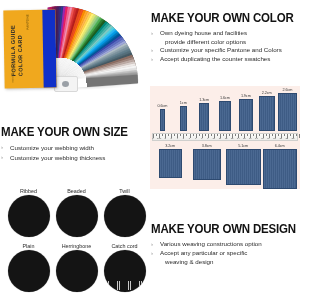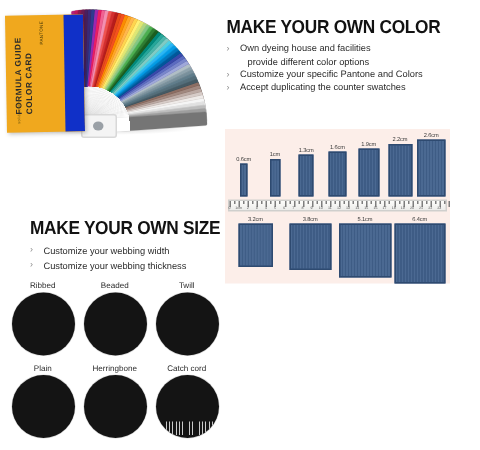--- a/index.html
+++ b/index.html
@@ -120,21 +120,21 @@
   .ruler{
     position:absolute;left:2px;width:146px;height:8px;
     background:linear-gradient(#fdfdfb,#ececea);
     border:.4px solid #cfcfcd;box-sizing:border-box;
   }
   .ruler .ticks{position:absolute;left:0;top:0;width:100%;height:100%;}
   .ruler .tk{position:absolute;top:0;width:.4px;background:#7d7d7d;}
   .ruler .num{position:absolute;bottom:.3px;font-size:2.4px;color:#555;transform:translateX(-50%);}
 
   
-  .sec-size{position:absolute;left:20px;top:125px;width:140px;margin-top:20px;}
+  .sec-size{position:absolute;left:1px;top:125px;width:140px;}
   .sec-size .heading{font-size:12.5px;line-height:14px;}
   .sec-size .bullets{margin-top:4px;font-size:6.2px;line-height:9.6px;}
 
   .weavegrid{
     position:absolute;left:5px;top:188px;width:143px;height:110px;
     display:grid;grid-template-columns:repeat(3,1fr);grid-template-rows:repeat(2,1fr);
     column-gap:1px;row-gap:0px;
   }
   .weavecell{position:relative;display:flex;flex-direction:column;align-items:center;}
   .weavecell .wlabel{
@@ -414,14 +414,21 @@
       <div class="weavecell">
         <div class="wlabel">Herringbone</div>
         <div class="disc w-herring"></div>
       </div>
       <div class="weavecell">
         <div class="wlabel">Catch cord</div>
         <div class="disc w-catch"></div>
       </div>
     </div>
 
+  <div class="sec-design">
+    <div class="heading">MAKE YOUR OWN DESIGN</div>
+    <ul class="bullets" id="bullets-design">
+        <li><span class="chev">›</span><span>Various weaving constructions option</span></li>
+        <li><span class="chev">›</span><span>Accept any particular or specific</span><span class="cont">weaving &amp; design</span></li>
+      </ul>
+  </div>
 
 </div>
 
 </body></html>

